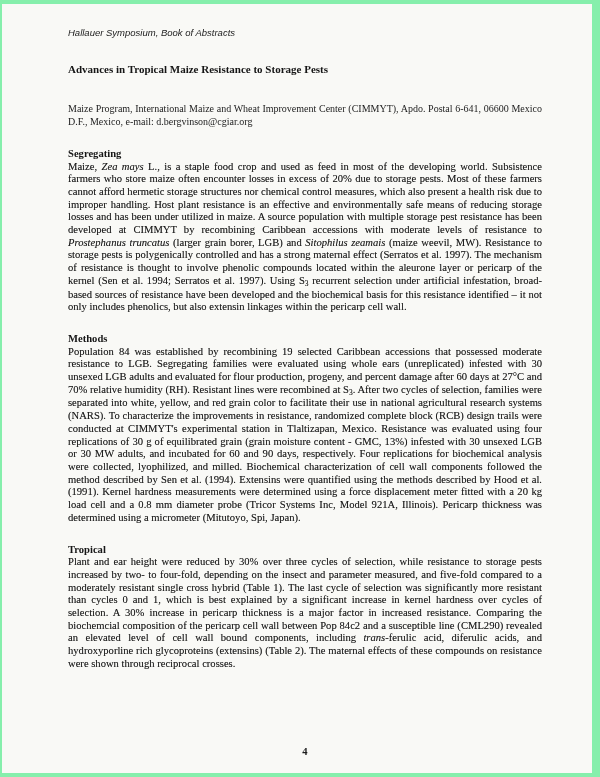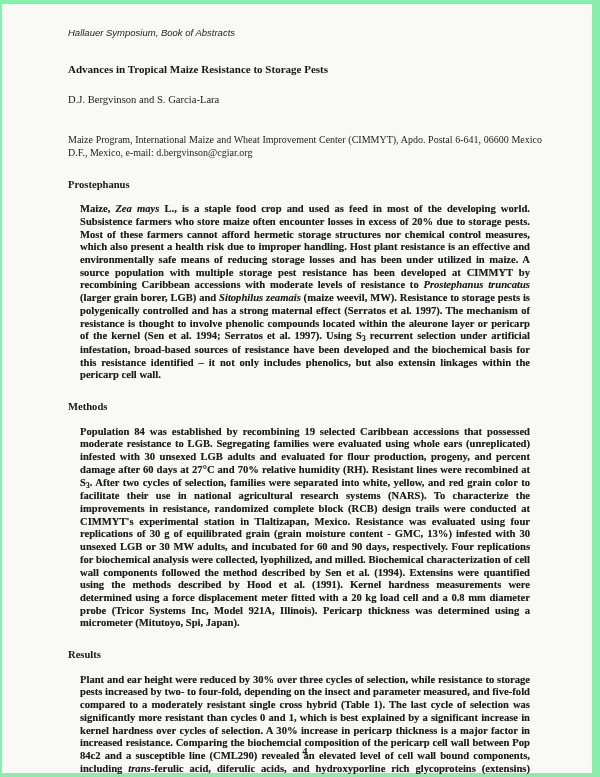--- a/index.html
+++ b/index.html
@@ -57,26 +57,25 @@
   .sec-heading {
     margin: 19px 0 0 0;
     font-size: 10.6px;
     line-height: 12.7px;
     font-weight: bold;
     color: #161616;
   }
   section + section .sec-heading {
   }
   .sec-body {
-    margin: 12px;
+    margin: 0;
     font-size: 10.6px;
     line-height: 12.7px;
     text-align: justify;
     text-shadow: 0 0 0.3px rgba(20,20,20,0.45);
-    font-weight: bold;
   }
   .sec-body em { font-style: italic; }
   .sec-body sub {
     font-size: 7.5px;
     vertical-align: baseline;
     position: relative;
     top: 2px;
   }
   .page-number {
     position: absolute;
@@ -91,34 +90,33 @@
 </head>
 <body>
 
 <div class="scan">
   <div class="page">
 
     <div class="running-header">Hallauer Symposium, Book of Abstracts</div>
 
     <h1 class="title">Advances in Tropical Maize Resistance to Storage Pests</h1>
 
-    <div class="authors">D.J. Bergvinson and S. Garcia-Lara</div>
 
     <div class="affiliation">Maize Program, International Maize and Wheat Improvement Center (CIMMYT), Apdo. Postal 6-641, 06600 Mexico D.F., Mexico, e-mail: d.bergvinson@cgiar.org</div>
 
     <section>
-      <h2 class="sec-heading">Prostephanus</h2>
+      <h2 class="sec-heading">Segregating</h2>
       <p class="sec-body"><span>Maize, </span><em>Zea mays</em><span> L., is a staple food crop and used as feed in most of the developing world. Subsistence farmers who store maize often encounter losses in excess of 20% due to storage pests. Most of these farmers cannot afford hermetic storage structures nor chemical control measures, which also present a health risk due to improper handling. Host plant resistance is an effective and environmentally safe means of reducing storage losses and has been under utilized in maize. A source population with multiple storage pest resistance has been developed at CIMMYT by recombining Caribbean accessions with moderate levels of resistance to </span><em>Prostephanus truncatus</em><span> (larger grain borer, LGB) and </span><em>Sitophilus zeamais</em><span> (maize weevil, MW). Resistance to storage pests is polygenically controlled and has a strong maternal effect (Serratos et al. 1997). The mechanism of resistance is thought to involve phenolic compounds located within the aleurone layer or pericarp of the kernel (Sen et al. 1994; Serratos et al. 1997). Using S</span><sub>3</sub><span> recurrent selection under artificial infestation, broad-based sources of resistance have been developed and the biochemical basis for this resistance identified – it not only includes phenolics, but also extensin linkages within the pericarp cell wall.</span></p>
     </section>
 
     <section>
       <h2 class="sec-heading">Methods</h2>
       <p class="sec-body"><span>Population 84 was established by recombining 19 selected Caribbean accessions that possessed moderate resistance to LGB. Segregating families were evaluated using whole ears (unreplicated) infested with 30 unsexed LGB adults and evaluated for flour production, progeny, and percent damage after 60 days at 27°C and 70% relative humidity (RH). Resistant lines were recombined at S</span><sub>3</sub><span>. After two cycles of selection, families were separated into white, yellow, and red grain color to facilitate their use in national agricultural research systems (NARS). To characterize the improvements in resistance, randomized complete block (RCB) design trails were conducted at CIMMYT's experimental station in Tlaltizapan, Mexico. Resistance was evaluated using four replications of 30 g of equilibrated grain (grain moisture content - GMC, 13%) infested with 30 unsexed LGB or 30 MW adults, and incubated for 60 and 90 days, respectively. Four replications for biochemical analysis were collected, lyophilized, and milled. Biochemical characterization of cell wall components followed the method described by Sen et al. (1994). Extensins were quantified using the methods described by Hood et al. (1991). Kernel hardness measurements were determined using a force displacement meter fitted with a 20 kg load cell and a 0.8 mm diameter probe (Tricor Systems Inc, Model 921A, Illinois). Pericarp thickness was determined using a micrometer (Mitutoyo, Spi, Japan).</span></p>
     </section>
 
     <section>
-      <h2 class="sec-heading">Results</h2>
+      <h2 class="sec-heading">Tropical</h2>
       <p class="sec-body"><span>Plant and ear height were reduced by 30% over three cycles of selection, while resistance to storage pests increased by two- to four-fold, depending on the insect and parameter measured, and five-fold compared to a moderately resistant single cross hybrid (Table 1). The last cycle of selection was significantly more resistant than cycles 0 and 1, which is best explained by a significant increase in kernel hardness over cycles of selection. A 30% increase in pericarp thickness is a major factor in increased resistance. Comparing the biochemcial composition of the pericarp cell wall between Pop 84c2 and a susceptible line (CML290) revealed an elevated level of cell wall bound components, including </span><em>trans</em><span>-ferulic acid, diferulic acids, and hydroxyporline rich glycoproteins (extensins) (Table 2). The maternal effects of these compounds on resistance were shown through reciprocal crosses.</span></p>
     </section>
 
     <div class="page-number">4</div>
   </div>
 </div>
 
 </body></html>

